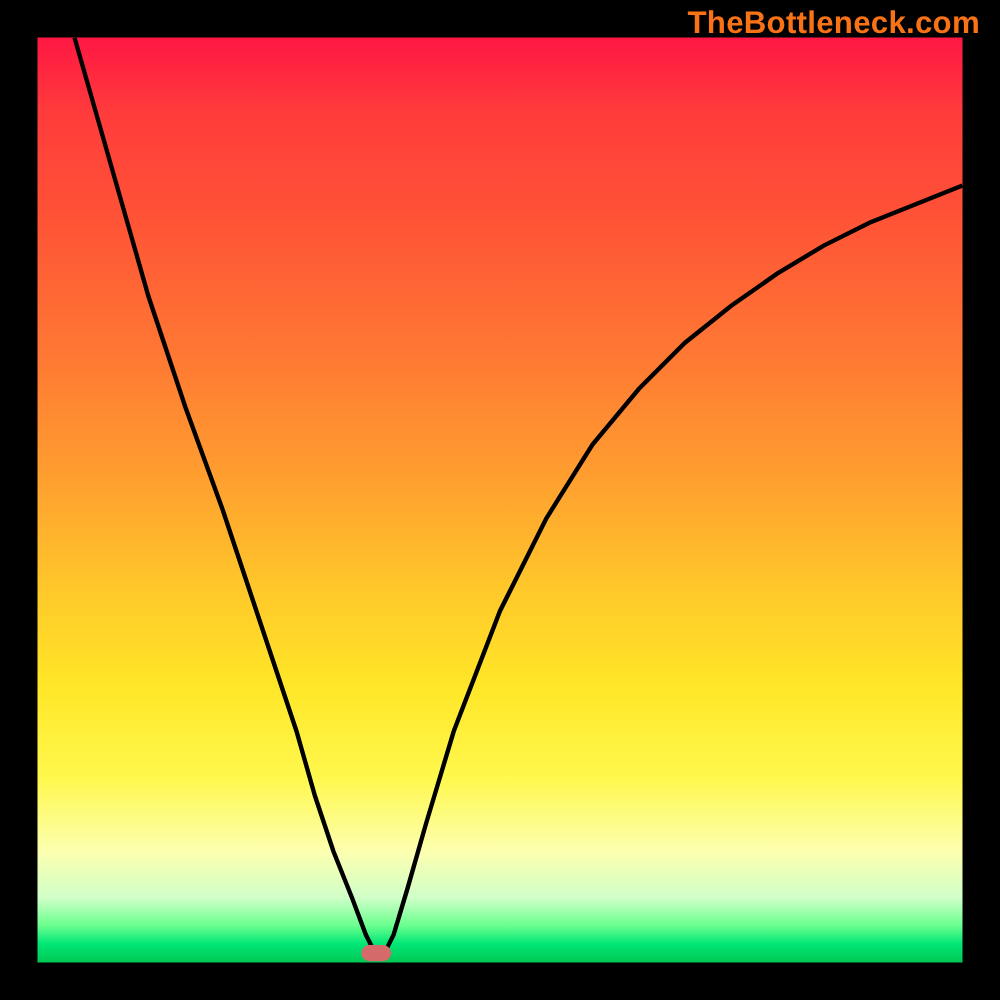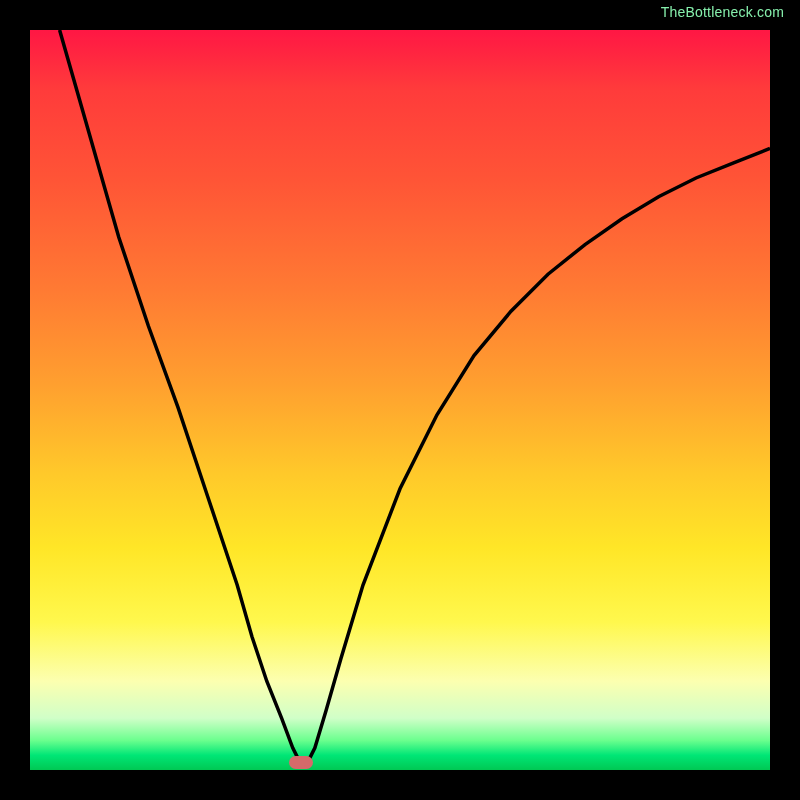--- a/index.html
+++ b/index.html
@@ -7,23 +7,23 @@
     width: 800px;
     height: 800px;
     background: #000;
     position: relative;
     font-family: Arial, sans-serif;
   }
   .watermark {
     position: absolute;
     top: 4px;
     right: 16px;
-    color: #86efac;
-    font-size: 14px;
-    font-weight: 400;
+    color: #f97316;
+    font-size: 25px;
+    font-weight: 700;
     z-index: 10;
     letter-spacing: 0.2px;
   }
   .plot-area {
     position: absolute;
     left: 30px;
     top: 30px;
     width: 740px;
     height: 740px;
     background: linear-gradient(to bottom,

